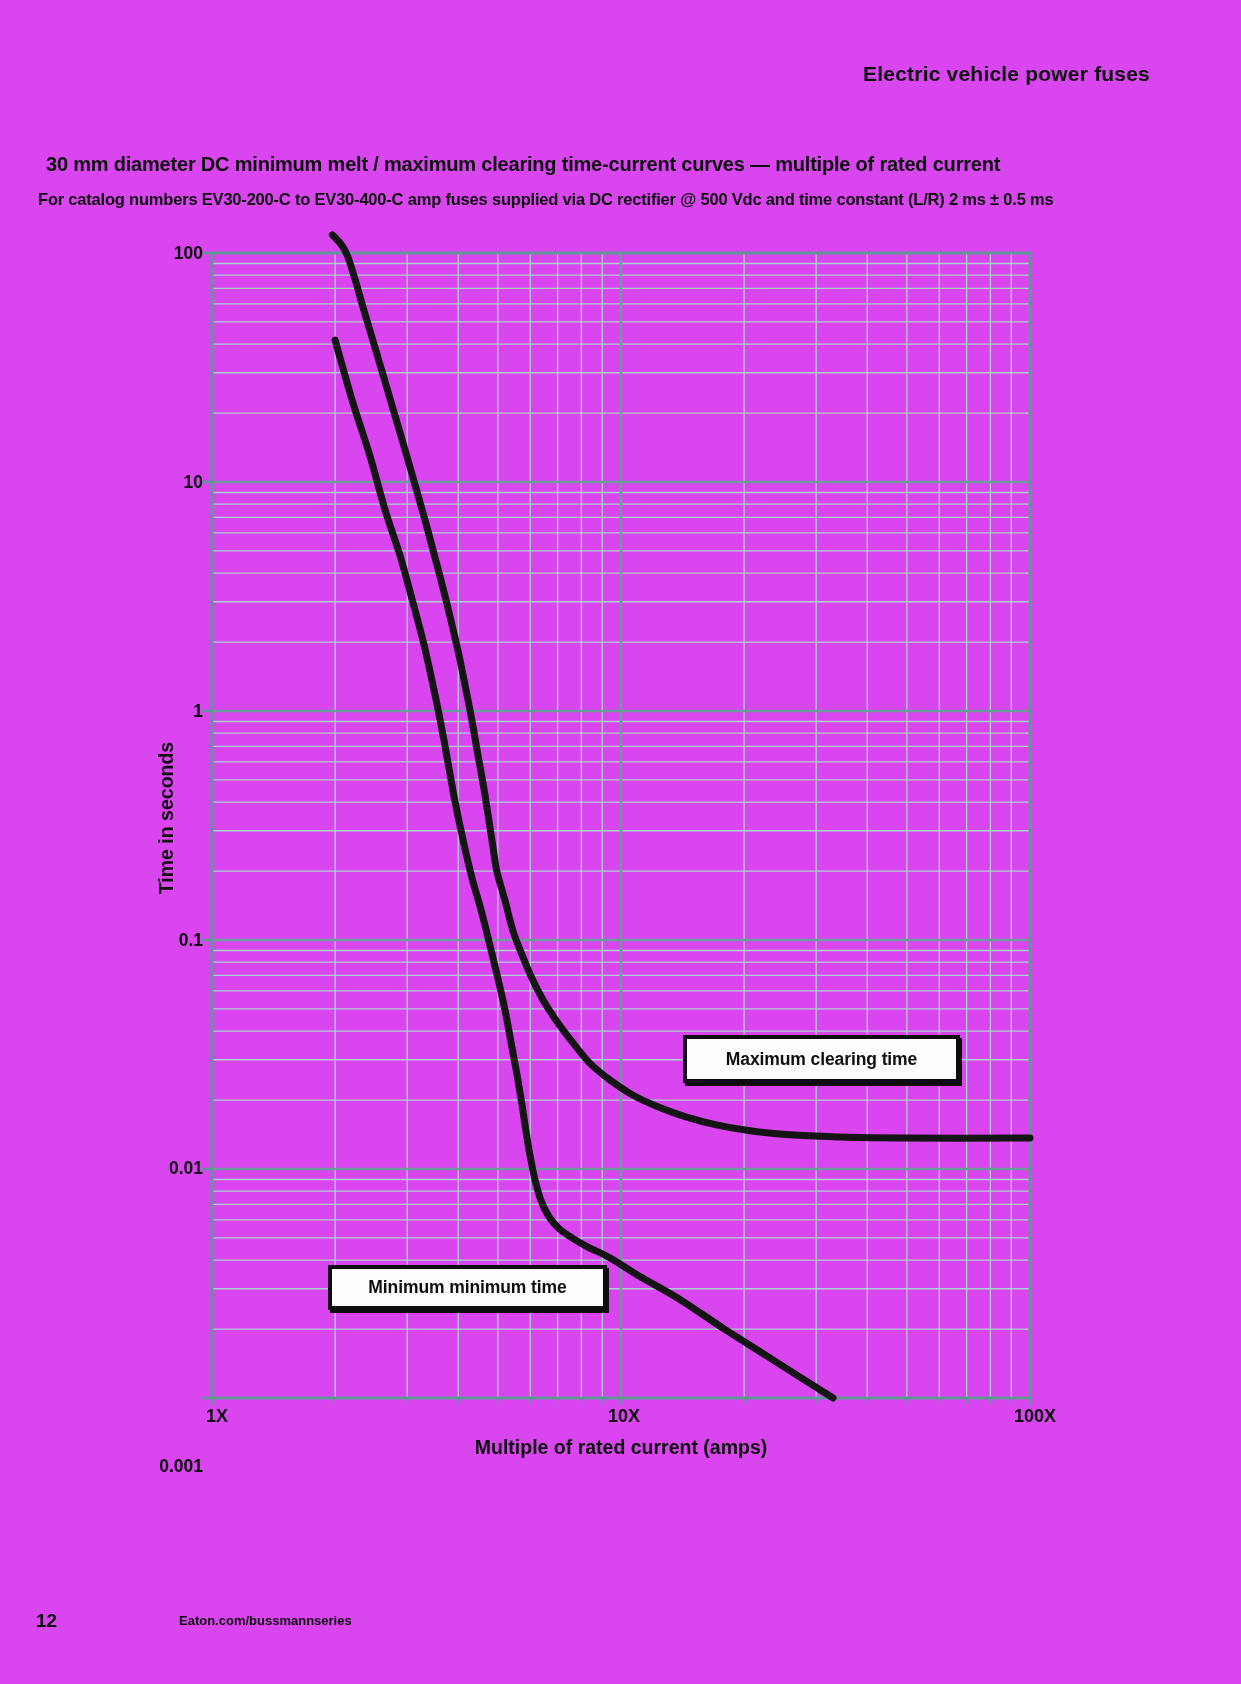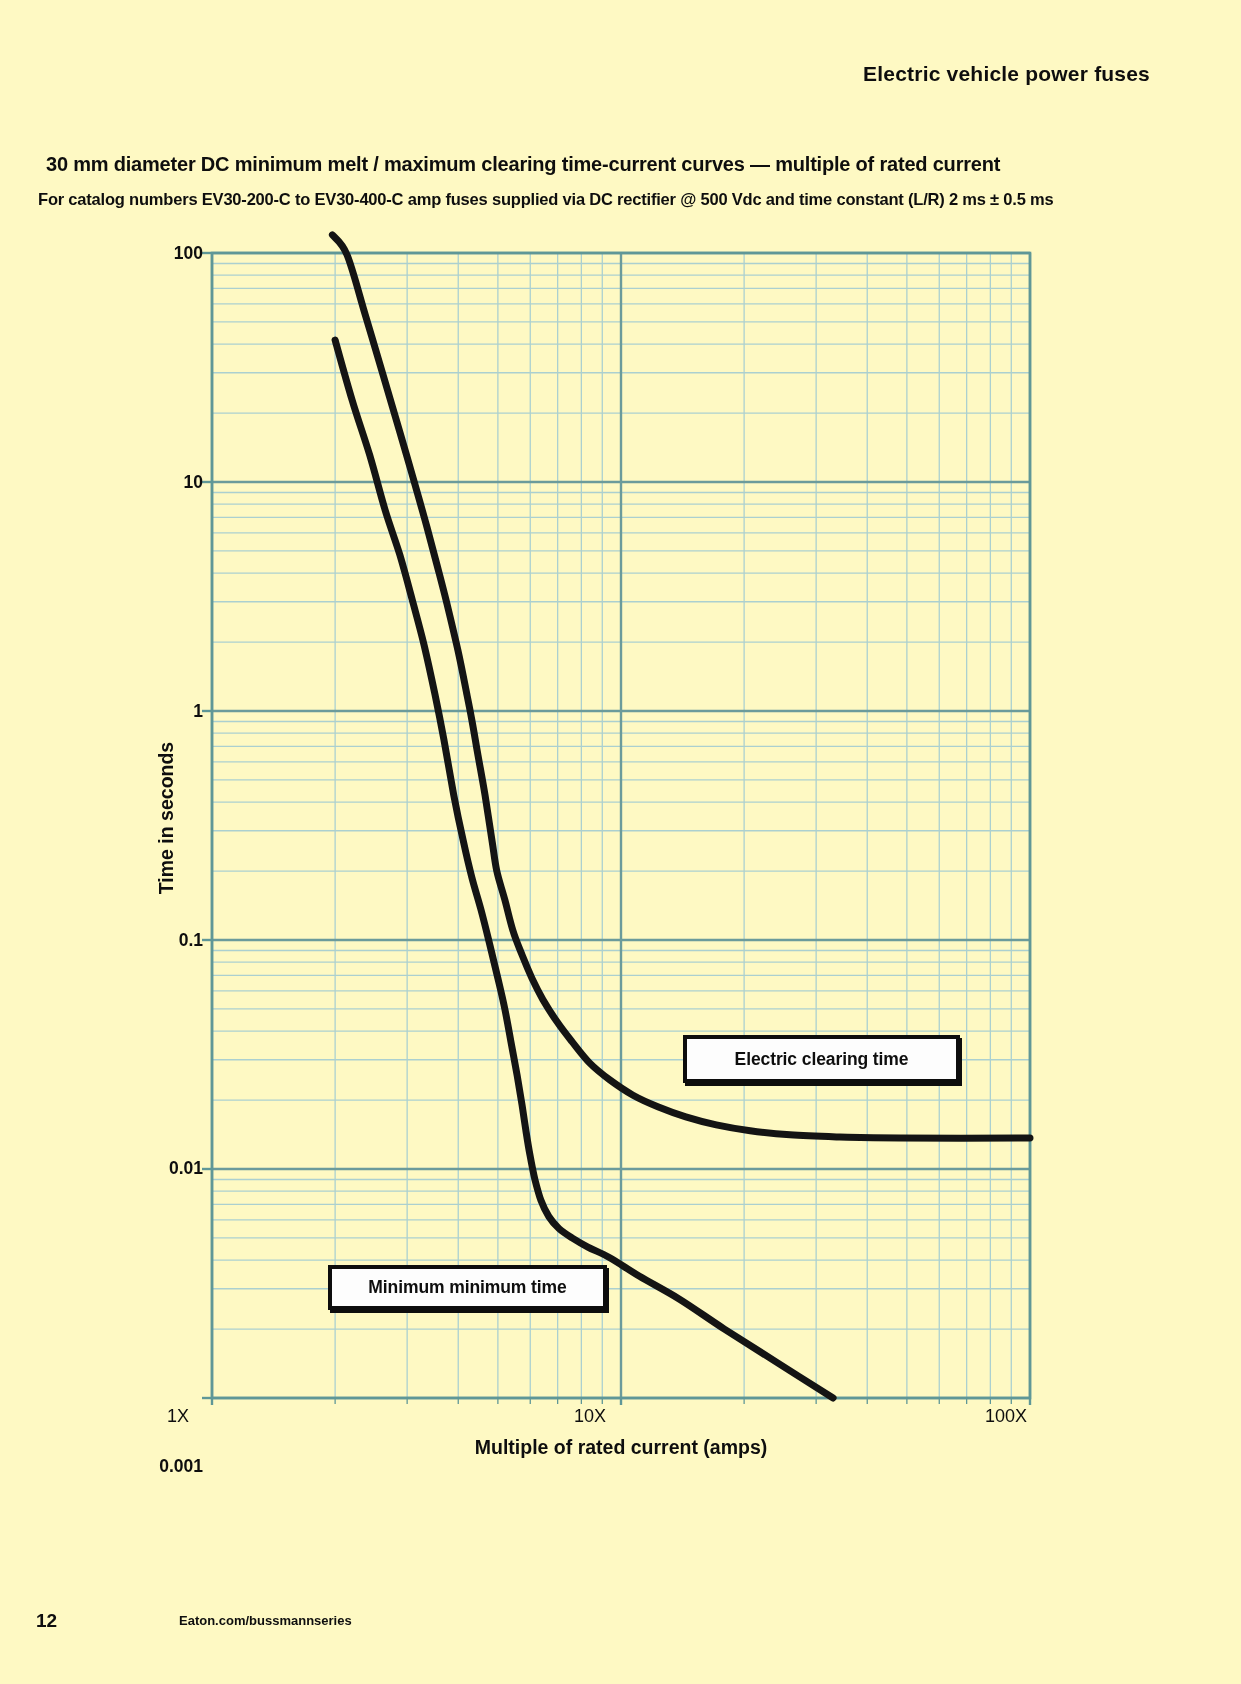--- a/index.html
+++ b/index.html
@@ -1,23 +1,23 @@
 <!DOCTYPE html>
 <html><head>
 <meta charset="utf-8">
 <style>
   html,body{margin:0;padding:0;background:#e8e8e8;}
-  #page{position:relative;width:1241px;height:1684px;background:#fef9c3;overflow:hidden;
+  #page{position:relative;width:1241px;height:1684px;background:#d946ef;overflow:hidden;
         font-family:"Liberation Sans",sans-serif;color:#0e0e0e;}
   .abs{position:absolute;}
   .hdr{font-size:21px;font-weight:700;letter-spacing:0.2px;}
   .title{font-size:20px;font-weight:700;letter-spacing:-0.2px;}
   .subtitle{font-size:16.5px;font-weight:700;letter-spacing:-0.2px;}
   .ytick{width:120px;text-align:right;font-size:17.5px;font-weight:700;}
-  .xtick{width:100px;font-size:18px;font-weight:400;}
+  .xtick{width:100px;text-align:center;font-size:18px;font-weight:700;}
   .axis-title{font-size:19.5px;font-weight:700;text-align:center;}
   .ylabel{width:320px;height:24px;transform:rotate(-90deg);transform-origin:center;}
   .curve-box{display:flex;align-items:center;justify-content:center;box-sizing:border-box;
              background:#fdfdfd;border:4px solid #0d0d0d;box-shadow:2px 3px 0 #0d0d0d;
              font-size:17.5px;font-weight:700;letter-spacing:-0.1px;}
   .pagenum{font-size:19px;font-weight:700;}
   .site{font-size:13px;font-weight:700;padding-left:16px;}
   svg{position:absolute;left:0;top:0;}
 </style>
 </head>
@@ -135,21 +135,21 @@
 
   <div class="abs axis-title ylabel" style="left:7px;top:806px;">Time in seconds</div>
 
   <div class="abs xtick" style="left:167px;top:1406px;">1X</div>
   <div class="abs xtick" style="left:574px;top:1406px;">10X</div>
   <div class="abs xtick" style="left:985px;top:1406px;">100X</div>
 
   <div class="abs axis-title" style="left:321px;top:1436px;width:600px;">Multiple of rated current (amps)</div>
 
   <div class="abs curve-box" style="left:683px;top:1035px;width:277px;height:48px;">
-    <span>Electric clearing time</span>
+    <span>Maximum clearing time</span>
   </div>
   <div class="abs curve-box" style="left:328px;top:1265px;width:279px;height:45px;">
     <span>Minimum minimum time</span>
   </div>
 
   <div class="abs pagenum" style="left:36px;top:1610px;">12</div>
   <div class="abs site" style="left:163px;top:1613px;">Eaton.com/bussmannseries</div>
 
 </div>
 

